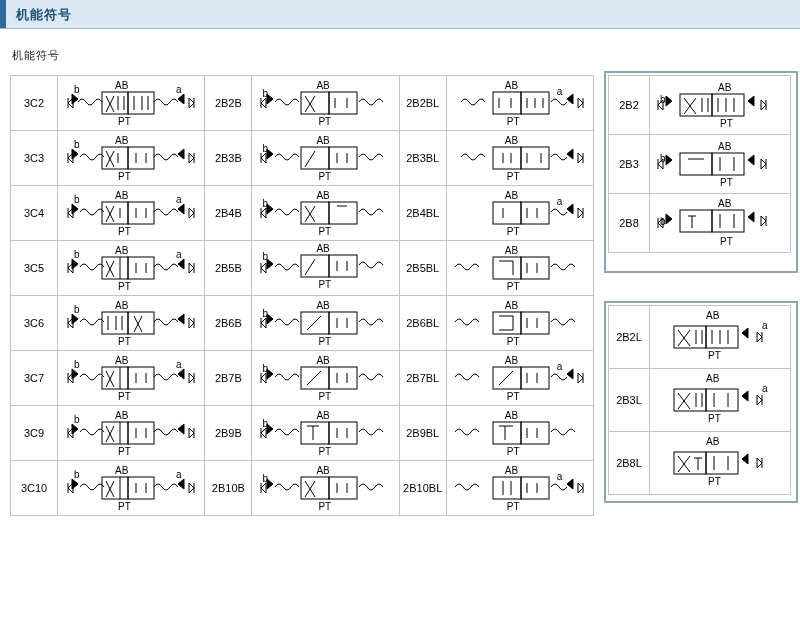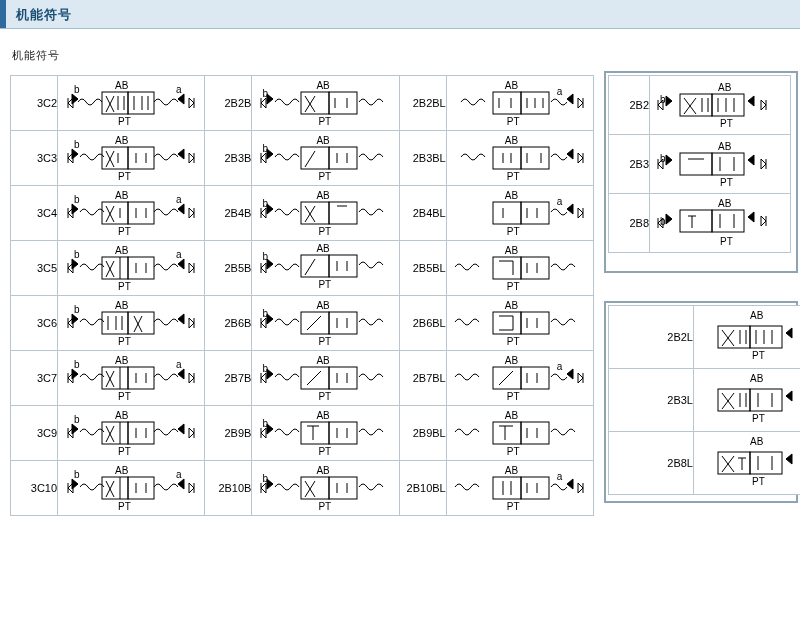--- a/index.html
+++ b/index.html
@@ -53,21 +53,21 @@
     border-collapse: collapse;
     table-layout: fixed;
   }
   .grid td {
     border: 1px solid #b9c6cf;
     padding: 0;
     vertical-align: middle;
     background: #fff;
   }
   .lbl {
-    text-align: right;
+    text-align: center;
     font-size: 11px;
     font-family: "Liberation Sans", sans-serif;
     color: #000;
     white-space: nowrap;
   }
   .sym {
     position: relative;
     height: 100%;
   }
 
@@ -88,21 +88,21 @@
   }
   #right-top-table td.lbl { width: 40px; height: 58px; }
   #right-top-table td.sym { width: 140px; }
 
   
   #right-bottom-table {
     left: 608px;
     top: 305px;
     width: 182px;
   }
-  #right-bottom-table td.lbl { width: 40px; height: 62px; padding-left: 44px; }
+  #right-bottom-table td.lbl { width: 40px; height: 62px; }
   #right-bottom-table td.sym { width: 140px; }
 
   .outer-frame {
     position: absolute;
     border: 2px solid #8fa4b3;
     pointer-events: none;
   }
   #frame-top { left: 604px; top: 71px; width: 190px; height: 198px; }
   #frame-bottom { left: 604px; top: 301px; width: 190px; height: 198px; }
 

